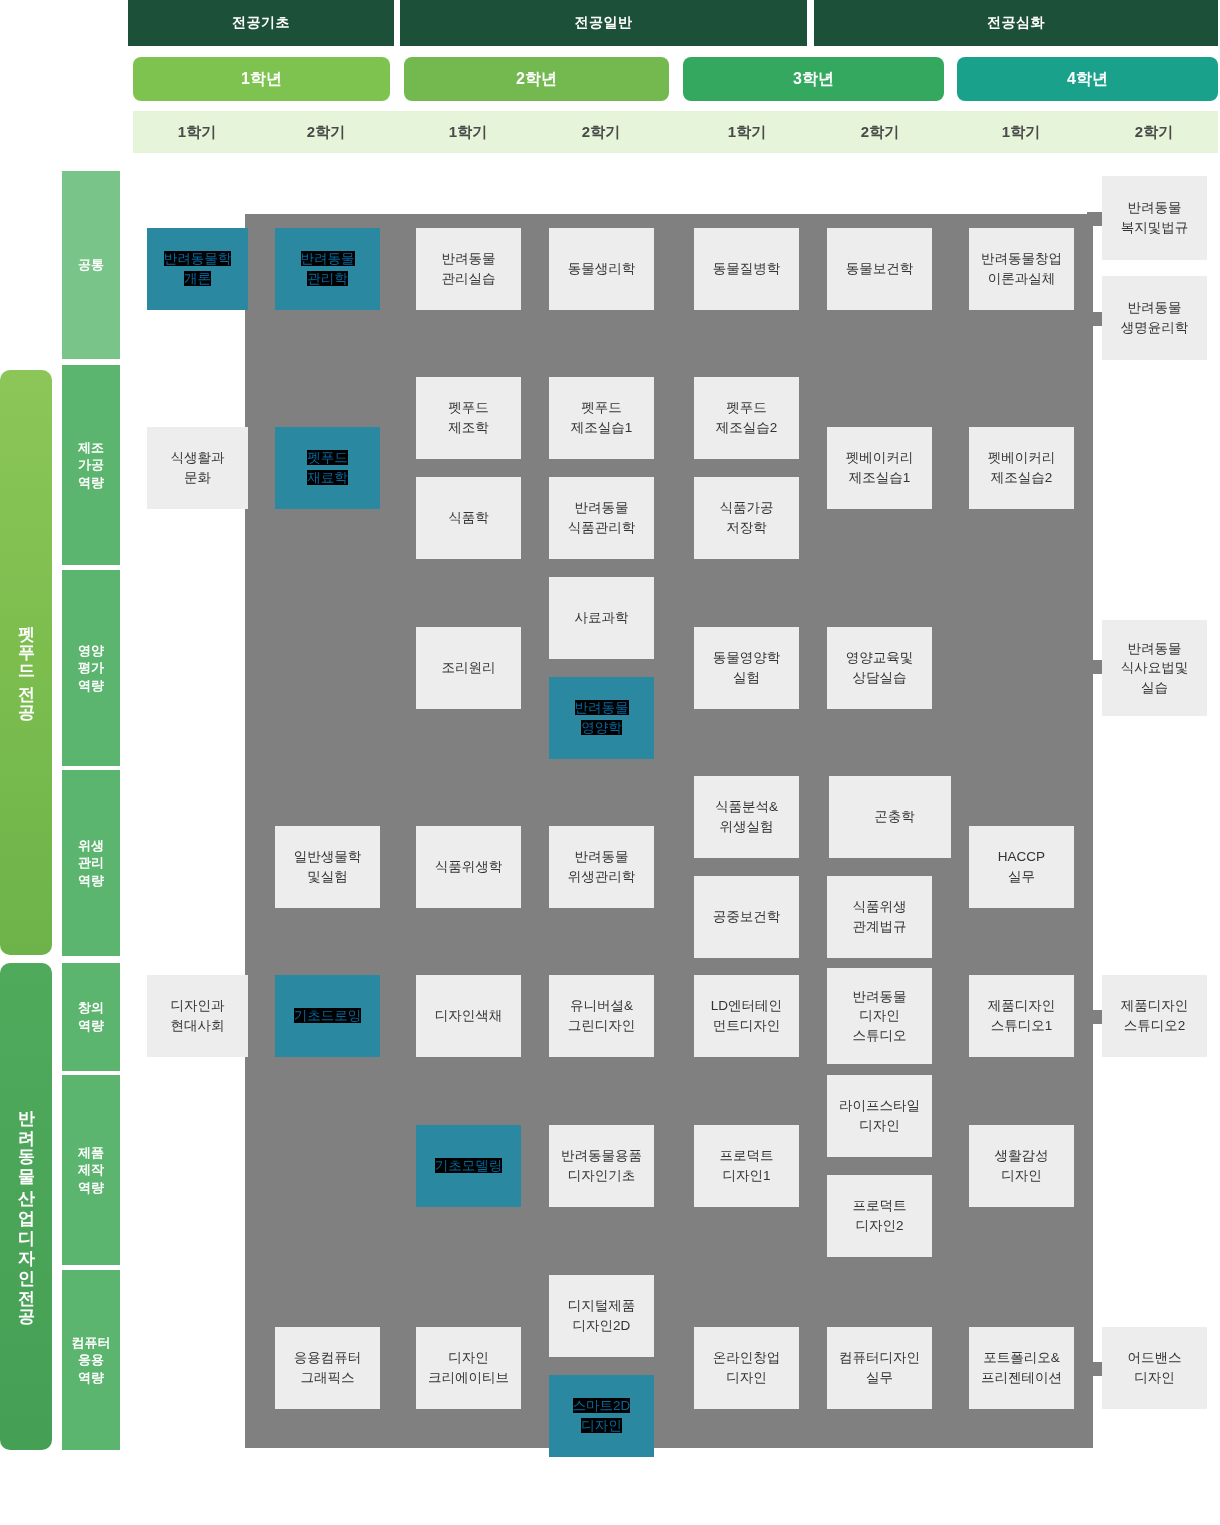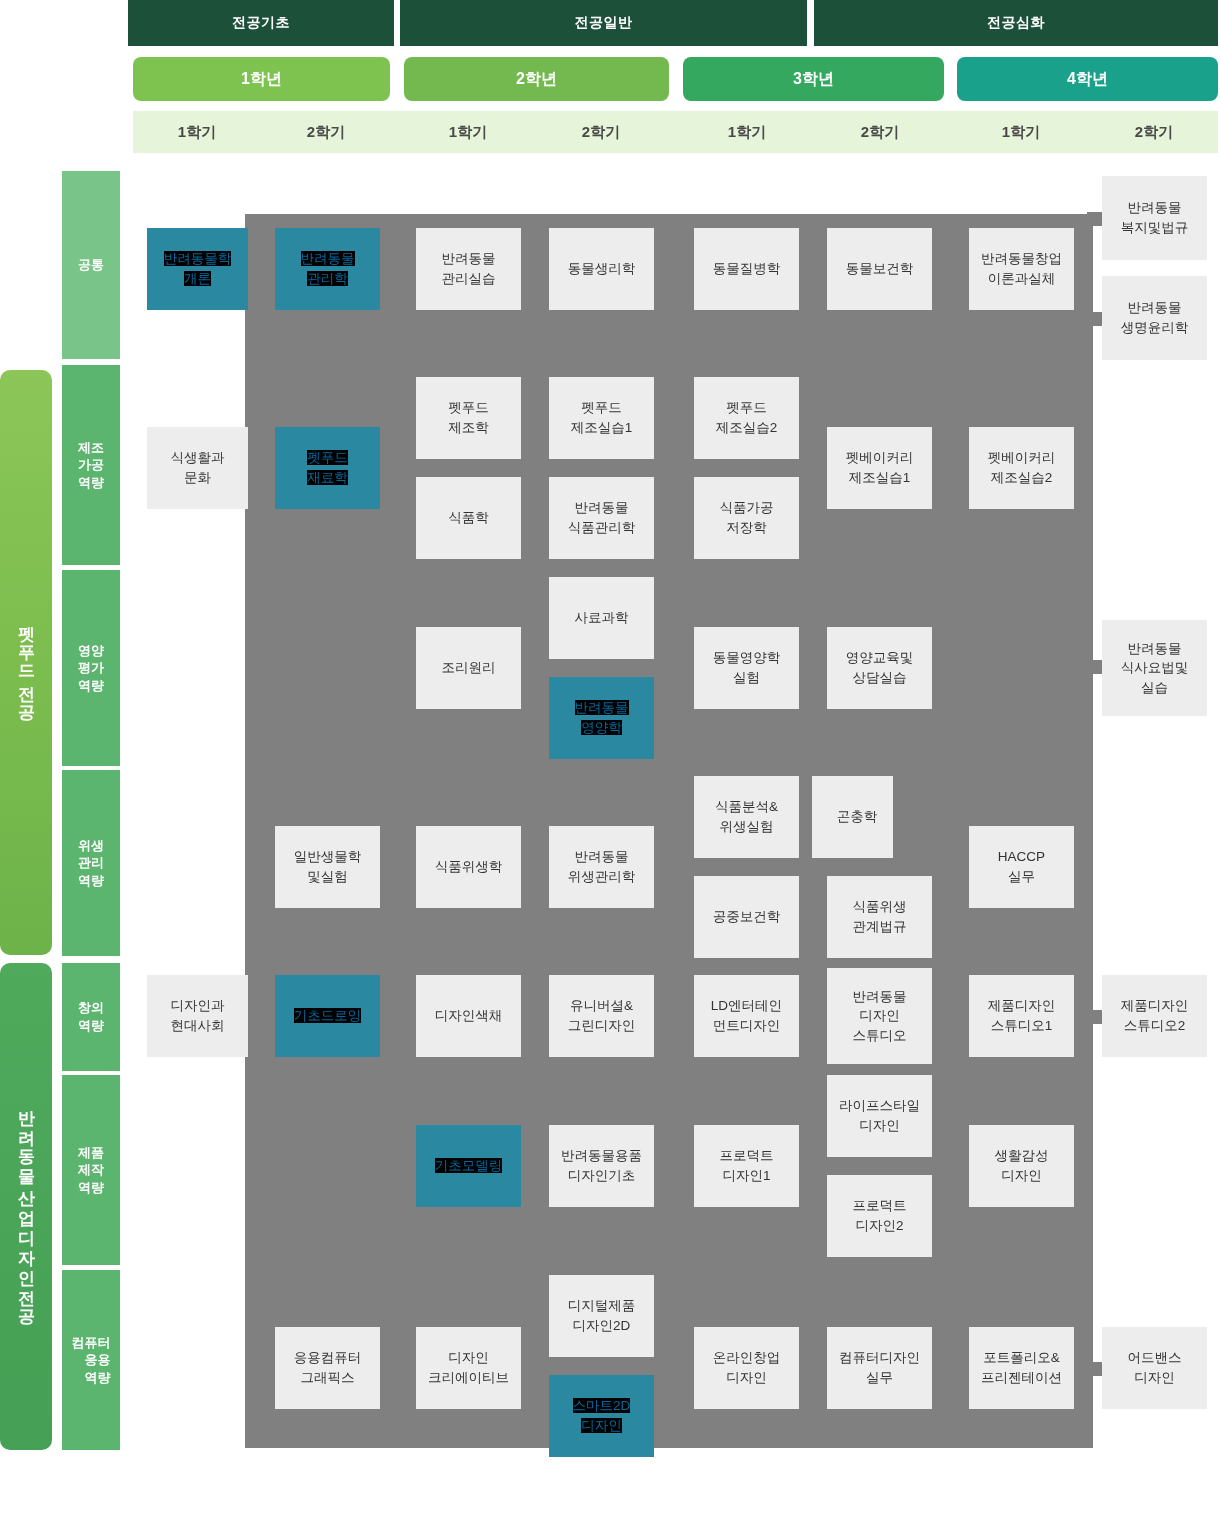--- a/index.html
+++ b/index.html
@@ -92,21 +92,21 @@
     position: absolute;
     left: 62px;
     width: 58px;
     background: #5cb56e;
     color: #ffffff;
     font-size: 13px;
     font-weight: bold;
     display: flex;
     align-items: center;
     justify-content: center;
-    text-align: right;
+    text-align: center;
     line-height: 1.35;
   }
   .comp-common { background: #79c488; }
 
   
   .grid-backdrop {
     position: absolute;
     background: #808080;
   }
 
@@ -311,21 +311,21 @@
       </div>
       <div class="course" style="left: 549px; top: 826px; width: 105px; height: 82px;">
         <div><span class="txt">반려동물</span><br><span class="txt">위생관리학</span></div>
       </div>
       <div class="course" style="left: 694px; top: 776px; width: 105px; height: 82px;">
         <div><span class="txt">식품분석&amp;</span><br><span class="txt">위생실험</span></div>
       </div>
       <div class="course" style="left: 694px; top: 876px; width: 105px; height: 82px;">
         <div><span class="txt">공중보건학</span></div>
       </div>
-      <div class="course" style="left: 812px; top: 776px; width: 81px; height: 82px; padding-left: 12px;">
+      <div class="course" style="left: 829px; top: 776px; width: 122px; height: 82px; padding-left: 12px;">
         <div><span class="txt">곤충학</span></div>
       </div>
       <div class="course" style="left: 827px; top: 876px; width: 105px; height: 82px;">
         <div><span class="txt">식품위생</span><br><span class="txt">관계법규</span></div>
       </div>
       <div class="course" style="left: 969px; top: 826px; width: 105px; height: 82px;">
         <div><span class="txt">HACCP</span><br><span class="txt">실무</span></div>
       </div>
       <div class="course" style="left: 147px; top: 975px; width: 101px; height: 82px;">
         <div><span class="txt">디자인과</span><br><span class="txt">현대사회</span></div>

